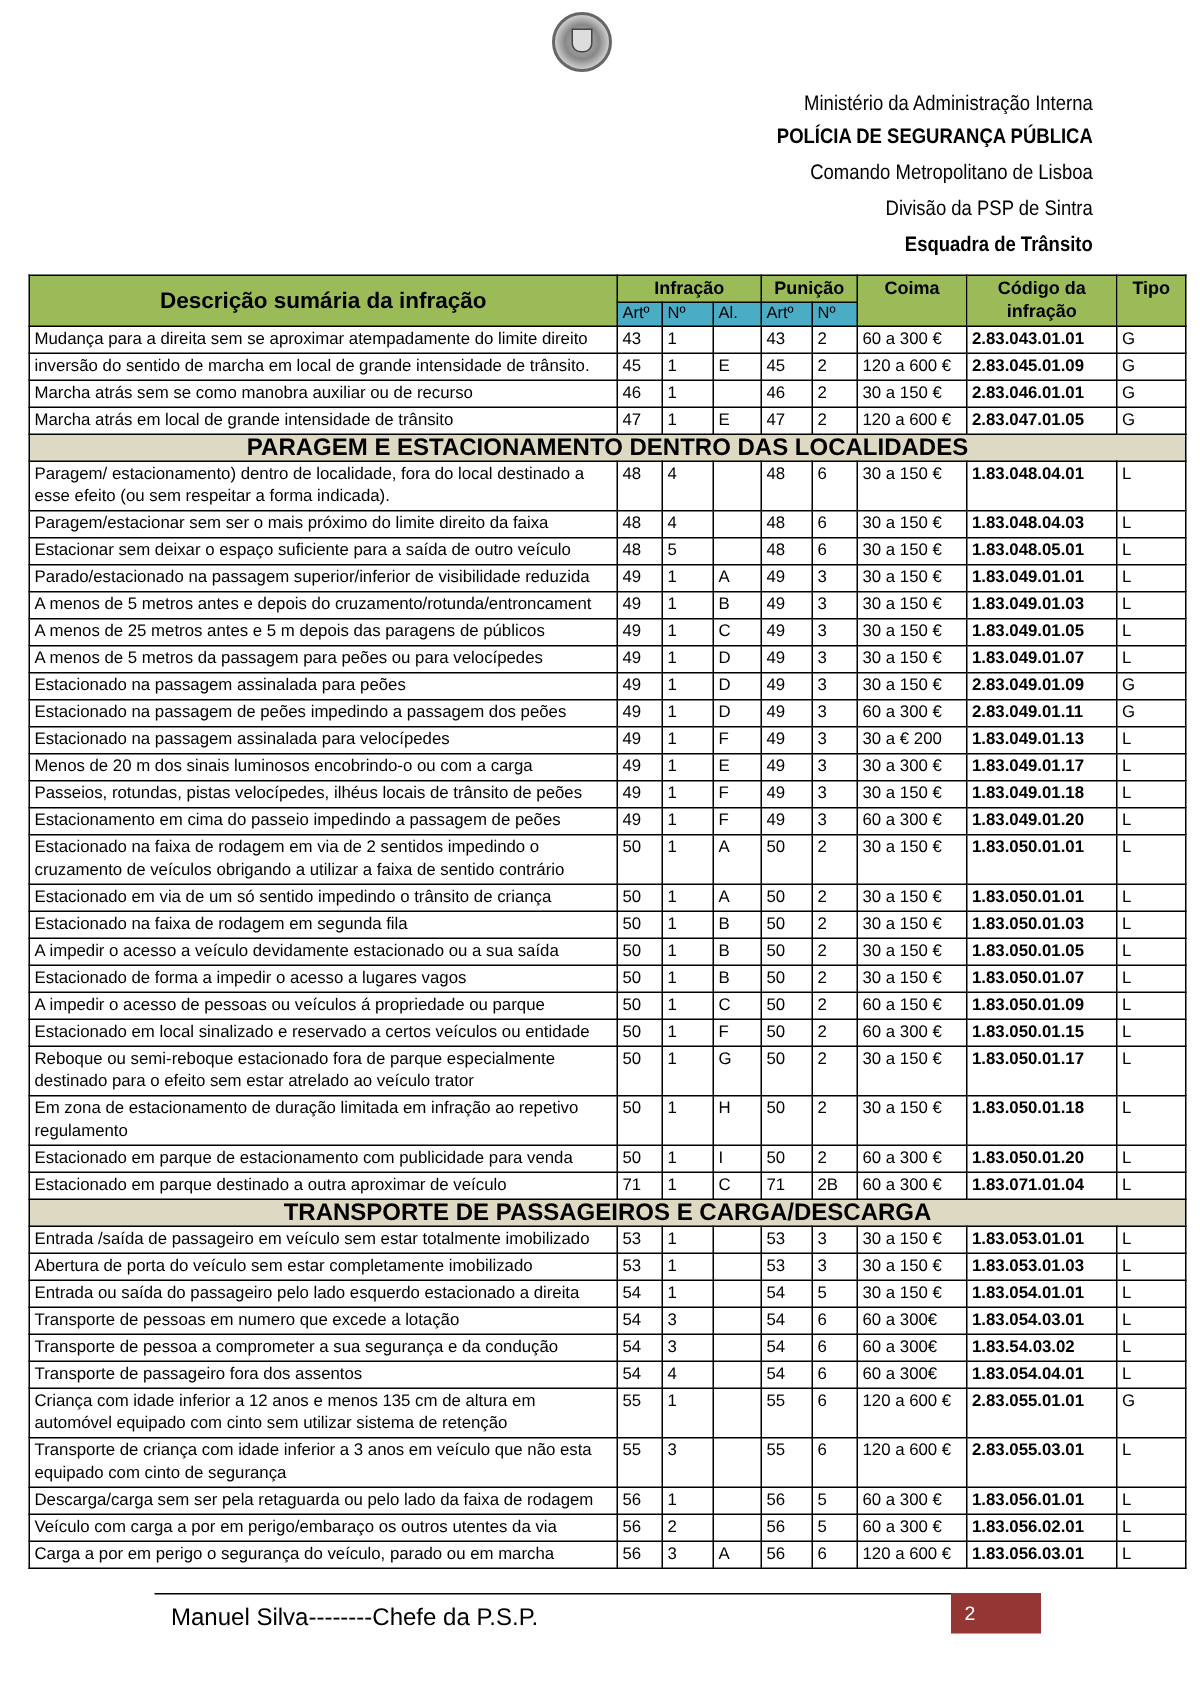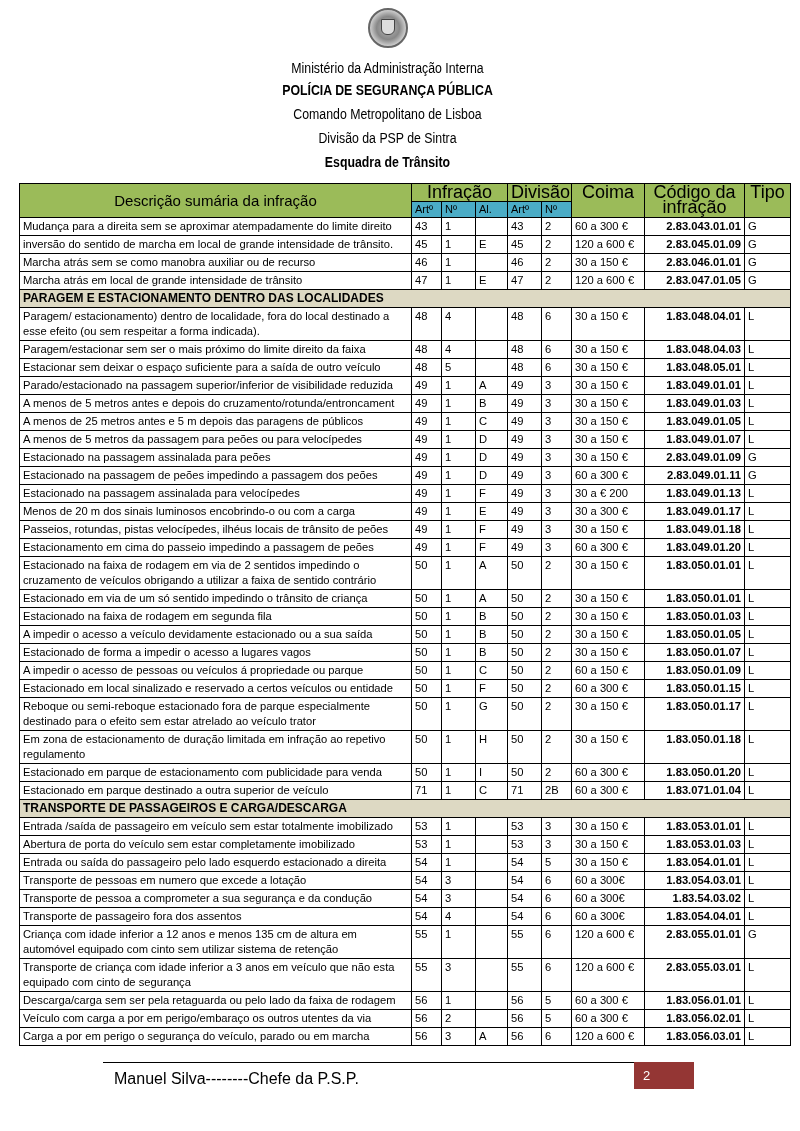--- a/index.html
+++ b/index.html
@@ -1,35 +1,35 @@
 <!DOCTYPE html>
 <html><head>
 <meta charset="utf-8">
 <style>
   html, body { margin: 0; padding: 0; background: #ffffff; }
   body { width: 800px; height: 1131px; position: relative; font-family: "Liberation Sans", sans-serif; color: #000; overflow: hidden; }
-  .header { position: absolute; top: 8px; left: 0; width: 775px; text-align: center; }
+  .header { position: absolute; top: 8px; left: 0; width: 775px; text-align: right; }
   .emblem { width: 36px; height: 36px; margin: 0 auto; border-radius: 50%; border: 2px solid #666; background: radial-gradient(circle, #bbb 0%, #888 45%, #ccc 70%, #777 100%); position: relative; }
   .emblem::after { content: ""; position: absolute; left: 11px; top: 9px; width: 12px; height: 14px; border: 1px solid #444; background: #ddd; border-radius: 0 0 6px 6px; }
   .h-line { font-size: 14px; line-height: 16px; transform: scaleX(0.88); }
   .h1 { margin-top: 12px; }
   .h2 { margin-top: 6px; font-weight: bold; }
   .h3 { margin-top: 8px; }
   .h4 { margin-top: 8px; }
   .h5 { margin-top: 8px; font-weight: bold; }
 
   table.infr { position: absolute; top: 183px; left: 19px; width: 771px; border-collapse: collapse; font-family: "Liberation Sans", sans-serif; font-size: 11.2px; table-layout: fixed; }
   table.infr td, table.infr th { border: 1px solid #000; padding: 1px 3px; vertical-align: top; line-height: 15px; white-space: nowrap; overflow: hidden; }
   table.infr td.wrap { white-space: normal; }
-  .hdr-green { background: #9bbb59; font-weight: normal; text-align: center; margin-top: 47px; }
+  .hdr-green { background: #9bbb59; font-weight: bold; text-align: center; margin-top: 47px; }
   .hdr-desc { font-size: 15px; vertical-align: middle !important; }
   .hdr-sub { background: #4bacc6; font-weight: normal; font-size: 11px; text-align: left; line-height: 13px !important; margin-top: 16px; }
-  .hdr-green-big { font-size: 18px; line-height: 15px; }
-  .section td { background: #ddd9c3; font-weight: bold; font-size: 12px; margin-top: 23px; }
-  td.code { font-weight: bold; text-align: right; padding-left: 8px; }
+  .hdr-green-big { font-size: 12px; line-height: 15px; }
+  .section td { background: #ddd9c3; font-weight: bold; text-align: center; font-size: 16px; margin-top: 23px; }
+  td.code { font-weight: bold; text-align: left; padding-left: 8px; }
   td.num { text-align: left; }
   tr.r td { height: 15px; }
 
   .footer-line { position: absolute; left: 103px; top: 1062px; width: 590px; border-top: 1px solid #000; }
   .footer-text { position: absolute; left: 114px; top: 1070px; font-size: 16px; }
   .page-num { position: absolute; left: 634px; top: 1062px; width: 60px; height: 27px; background: #943634; color: #fff; font-size: 13px; line-height: 27px; padding-left: 9px; box-sizing: border-box; }
 </style>
 </head>
 <body>
 
@@ -51,21 +51,21 @@
     <col style="width:34px">
     <col style="width:30px">
     <col style="width:73px">
     <col style="width:100px">
     <col style="width:46px">
   </colgroup>
   <thead>
     <tr>
       <th rowspan="2" class="hdr-green hdr-desc">Descrição sumária da infração</th>
       <th colspan="3" class="hdr-green hdr-green-big">Infração</th>
-      <th colspan="2" class="hdr-green hdr-green-big">Divisão</th>
+      <th colspan="2" class="hdr-green hdr-green-big">Punição</th>
       <th rowspan="2" class="hdr-green hdr-green-big" style="vertical-align:top">Coima</th>
       <th rowspan="2" class="hdr-green hdr-green-big" style="white-space:normal">Código da infração</th>
       <th rowspan="2" class="hdr-green hdr-green-big" style="vertical-align:top">Tipo</th>
     </tr>
     <tr>
       <th class="hdr-sub">Artº</th>
       <th class="hdr-sub">Nº</th>
       <th class="hdr-sub">Al.</th>
       <th class="hdr-sub">Artº</th>
       <th class="hdr-sub">Nº</th>
@@ -370,21 +370,21 @@
         <td class="num">50</td>
         <td class="num">1</td>
         <td class="num">I</td>
         <td class="num">50</td>
         <td class="num">2</td>
         <td class="num">60 a 300 €</td>
         <td class="code">1.83.050.01.20</td>
         <td class="num">L</td>
       </tr>
       <tr class="r">
-        <td class="wrap">Estacionado em parque destinado a outra superior de veículo</td>
+        <td class="wrap">Estacionado em parque destinado a outra aproximar de veículo</td>
         <td class="num">71</td>
         <td class="num">1</td>
         <td class="num">C</td>
         <td class="num">71</td>
         <td class="num">2B</td>
         <td class="num">60 a 300 €</td>
         <td class="code">1.83.071.01.04</td>
         <td class="num">L</td>
       </tr>
     </tbody>

